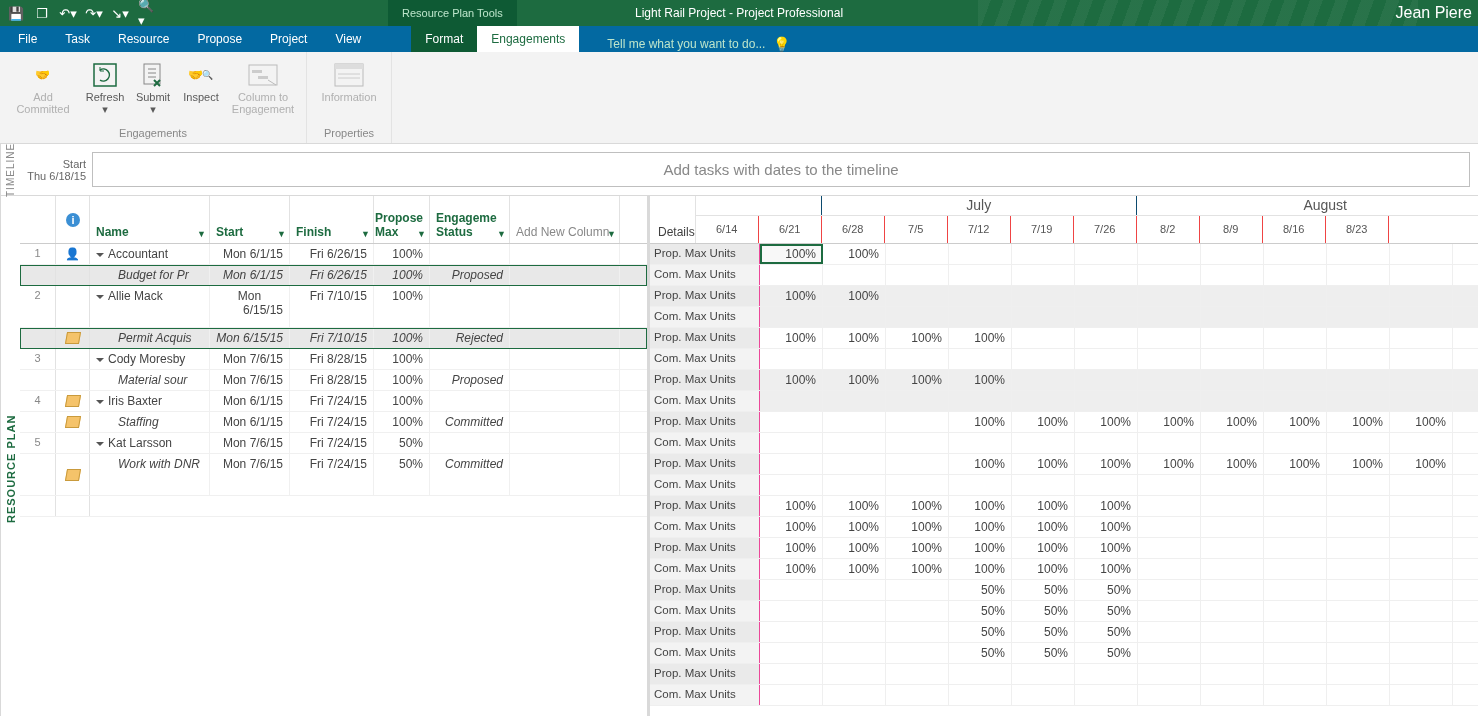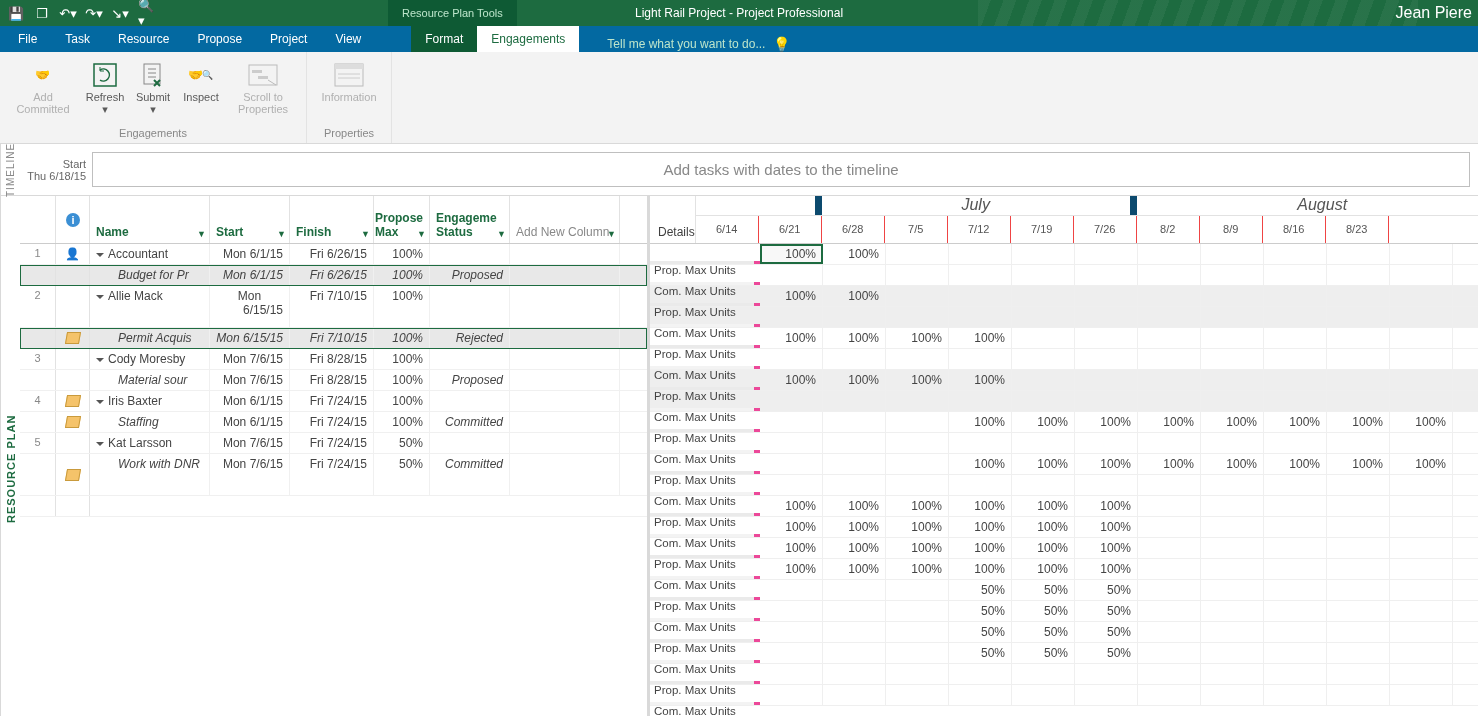--- a/index.html
+++ b/index.html
@@ -66,27 +66,27 @@
 .lrow.boxed { outline:1px solid #1d6b40; outline-offset:-1px;}
 .collapse-caret { display:inline-block; width:0; height:0; border-top:4px solid #555; border-left:4px solid transparent; border-right:4px solid transparent; margin-right:4px; vertical-align:middle;}
 .note-icon{ width:14px; height:12px; background:#f5c36a; border:1px solid #c99a3c; transform:skewX(-10deg);}
 
 
 .rightpane { flex:1; display:flex; flex-direction:column; overflow:hidden;}
 .rhead { height:48px; border-bottom:1px solid #ccc; display:flex;}
 .rhead .details-h { width:110px; border-right:1px solid #e2e2e2; display:flex; align-items:flex-end; padding:0 0 4px 8px; color:#404040;}
 .rhead .timescale { flex:1; display:flex; flex-direction:column;}
 .months { height:20px; display:flex; border-bottom:1px solid #e2e2e2;}
-.month { border-right:7px solid #0c4a6e; display:flex; align-items:center; justify-content:center; font-size:16px; color:#555;font-style:italic;}
+.month { border-right:1px solid #0c4a6e; display:flex; align-items:center; justify-content:center; font-size:14px; color:#555;}
 .weeks { height:28px; display:flex;}
 .wk { width:63px; border-right:1px solid #ef4444; display:flex; align-items:center; justify-content:center; font-size:11px; color:#555;}
 
 .rbody { flex:1;}
 .rrow { height:21px; display:flex; border-bottom:1px solid #efefef;}
-.rrow .det { width:110px; border-right:6px solid #ec4899; padding:3px 4px 0 4px; font-size:11.5px; color:#444; background:#f3f3f3;margin-top:17px;}
+.rrow .det { width:110px; border-right:1px solid #ec4899; padding:3px 4px 0 4px; font-size:11.5px; color:#444; background:#f3f3f3;}
 .rrow.alt .det { background:#eaeaea;}
 .rcells { flex:1; display:flex;}
 .rc { width:63px; border-right:1px solid #efefef; text-align:right; padding:3px 6px 0 0; font-size:12px;}
 .rrow.shade { background:#eeeeee;}
 .rrow.shade .rc { }
 .rc.sel { outline:2px solid #1d6b40; outline-offset:-2px; background:#f8f8f8;}
 
 .info-icon-svg{width:16px;height:16px;}
 </style>
 </head>
@@ -157,21 +157,21 @@
       </div>
       <div class="rbtn disabled" style="width:74px">
         <div class="ricon">
             <svg width="30" height="22">
               <rect x="1" y="1" width="28" height="20" fill="none" stroke="#bbb"></rect>
               <rect x="4" y="6" width="10" height="3" fill="#ccc"></rect>
               <rect x="10" y="12" width="10" height="3" fill="#ccc"></rect>
               <path d="M20 16 l8 5" stroke="#bbb"></path>
             </svg>
           </div>
-        <div class="rlabel">Scroll to Properties</div>
+        <div class="rlabel">Column to Engagement</div>
       </div>
     </div>
     <div class="gname">Engagements</div>
   </div>
   <div class="rgroup">
     <div class="btns">
       <div class="rbtn disabled" style="width:72px">
         <div class="ricon">
             <svg width="30" height="24">
               <rect x="1" y="1" width="28" height="22" fill="none" stroke="#bbb"></rect>

